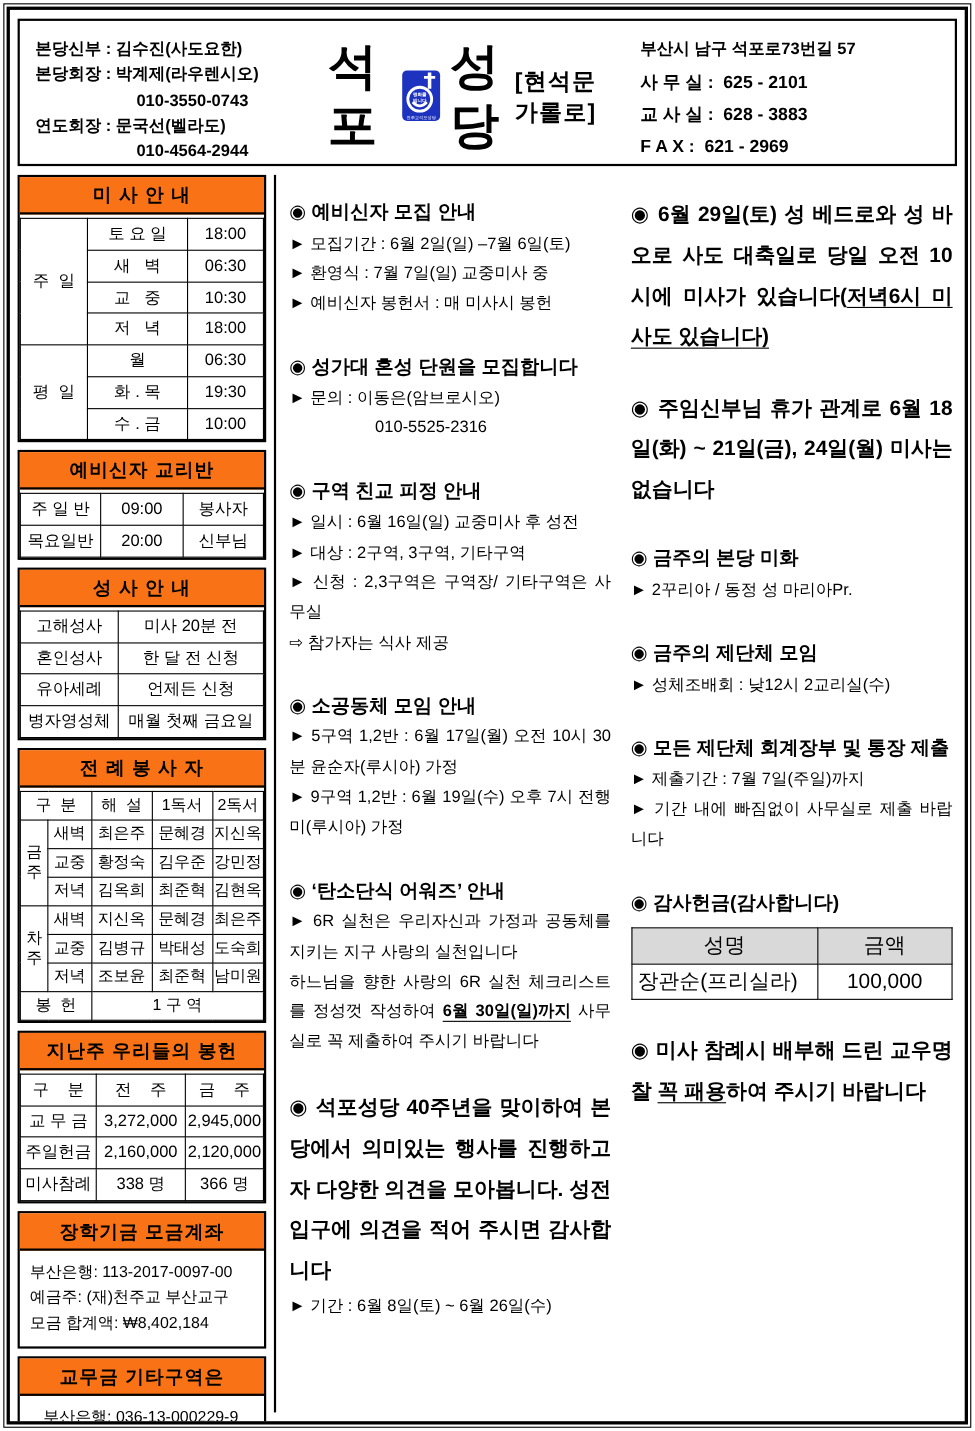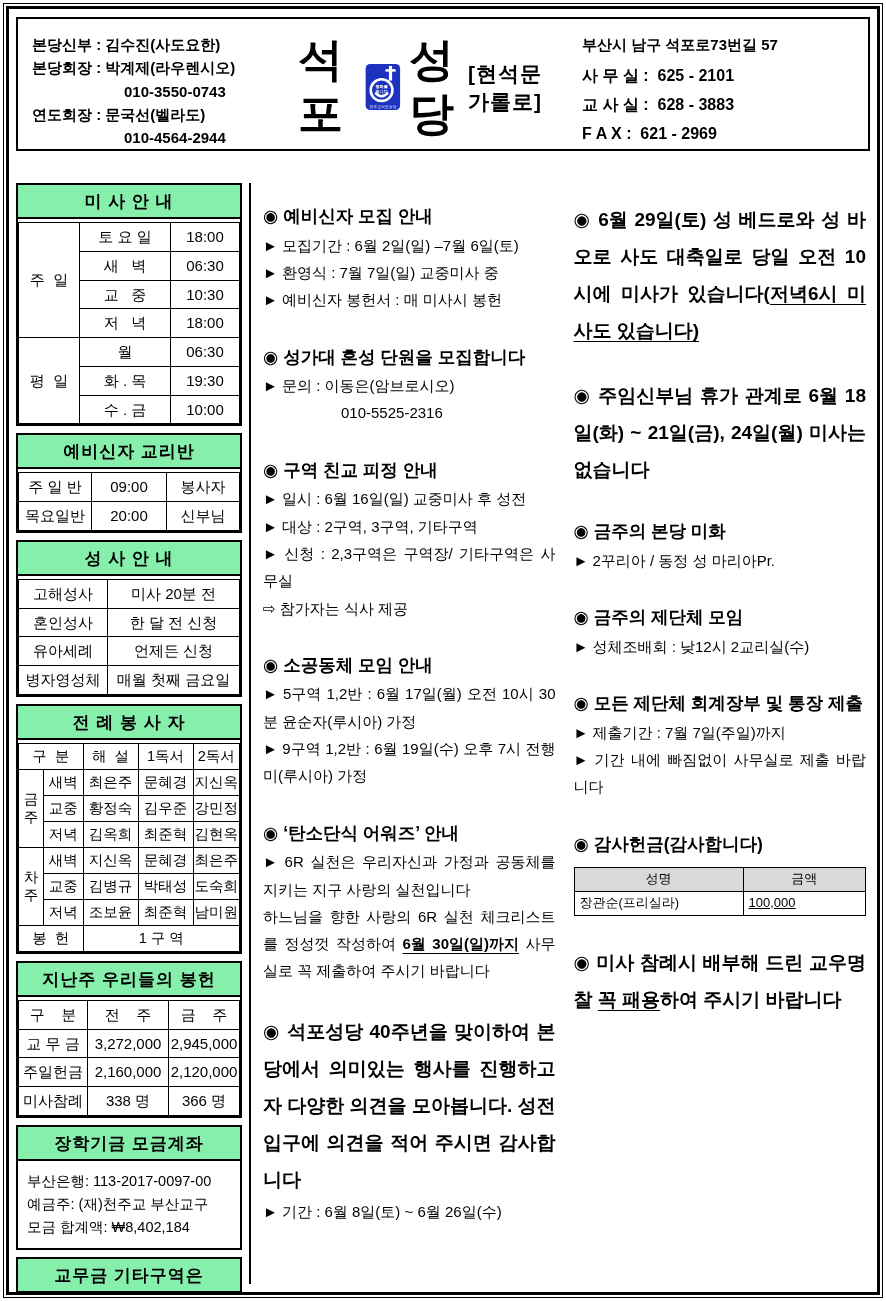--- a/index.html
+++ b/index.html
@@ -1,18 +1,18 @@
 <!DOCTYPE html>
 <html><head>
 <meta charset="utf-8">
 <style>
   html,body { margin:0; padding:0; background:#fff; }
   body { width:886px; height:1301px; font-family:"Liberation Sans","DejaVu Sans",sans-serif; color:#000; }
   .b1 { box-sizing:border-box; margin:3px; width:880px; height:1295px; border:1px solid #000; padding:2px; }
-  .b2 { box-sizing:border-box; width:100%; height:100%; border:3px solid #000; padding:8px 7px; display:flex; flex-direction:column; overflow:hidden;gap:24px; }
+  .b2 { box-sizing:border-box; width:100%; height:100%; border:3px solid #000; padding:8px 7px; display:flex; flex-direction:column; overflow:hidden; }
 
   
   .header-box { border:2px solid #000; display:flex; padding:10px 12px 4px 14px; margin-bottom:8px; height:134px; box-sizing:border-box; flex:0 0 auto; }
   .h-left { width:266px; font-weight:bold; font-size:15px; line-height:1.55; padding-top:4px; }
   .h-left div { white-space:pre; }
   .h-left .phone { padding-left:92px; }
   .h-center { flex:1; display:flex; flex-direction:row; align-items:center; }
   .title-row { display:flex; align-items:center; gap:8px; }
   .title-text { font-size:45px; font-weight:bold; letter-spacing:3px; line-height:1.2; }
   .subtitle { font-size:21px; font-weight:bold; margin-top:2px; letter-spacing:1px; }
@@ -23,43 +23,43 @@
   
   .main { flex:1; display:flex; min-height:0; }
   .sidebar { width:226px; flex:0 0 auto; }
   .divider { width:2px; background:#000; margin-left:7px; flex:0 0 auto; }
   .content { flex:1; display:flex; gap:18px; padding:18px 4px 0 12px; min-width:0; }
   .col { flex:1; min-width:0; }
 
   
   .sbox { border:2px solid #000; margin-bottom:7px; }
   .sbox:last-child { margin-bottom:0; }
-  .sbox-title { background:#86efac; border-bottom:2px solid #000; text-align:center; font-weight:bold; font-size:17px; padding:5px 0 4px; white-space:pre; letter-spacing:1px; }
+  .sbox-title { background:#f97316; border-bottom:2px solid #000; text-align:center; font-weight:bold; font-size:17px; padding:5px 0 4px; white-space:pre; letter-spacing:1px; }
   .sbox table { width:100%; border-collapse:collapse; margin-top:3px; }
   .sbox td { border:1px solid #000; text-align:center; font-size:15px; padding:3px 1px; line-height:1.45; white-space:pre; }
   .servers td { font-size:14.5px; padding:2px 1px; }
   .vcell { white-space:normal !important; word-break:break-all; line-height:1.25 !important; width:22px; }
   .acct { padding:9px 6px 9px 9px; font-size:14.5px; line-height:1.6;border-radius:31px; }
   .acct div { white-space:pre; }
   .acct.center { text-align:center; padding-left:4px; }
 
   
   .section { margin-bottom:28px; }
   .sec-title { font-size:17.5px; font-weight:bold; line-height:1.75; text-align:justify; }
   .item { font-size:15px; line-height:1.82; text-align:justify; white-space:pre-wrap; margin:0; }
   .phone-line { padding-left:78px; }
   .big { font-size:19px; font-weight:bold; line-height:1.95; text-align:justify; white-space:pre-wrap; margin:0; }
   .u { text-decoration:underline; text-underline-offset:4px; }
   .bu { font-weight:bold; text-decoration:underline; text-underline-offset:4px; }
 
   .thanks { width:100%; border-collapse:collapse; margin-top:8px; }
-  .thanks td { border:1px solid #000; font-size:13px; padding:2px 5px; line-height:1.45; }
+  .thanks td { border:1px solid #000; font-size:19px; padding:2px 5px; line-height:1.45; }
   .thanks .th { background:#d9d9d9; text-align:center; }
   .thanks .name { text-align:left; width:58%; }
-  .thanks .amt { text-align:left;text-decoration:underline; }
+  .thanks .amt { text-align:center; }
 
   .logo-svg text { font-family:"Liberation Sans","DejaVu Sans",sans-serif; }
 </style>
 </head>
 <body>
 
 <div class="b1">
 <div class="b2">
 
   <div class="header-box">

